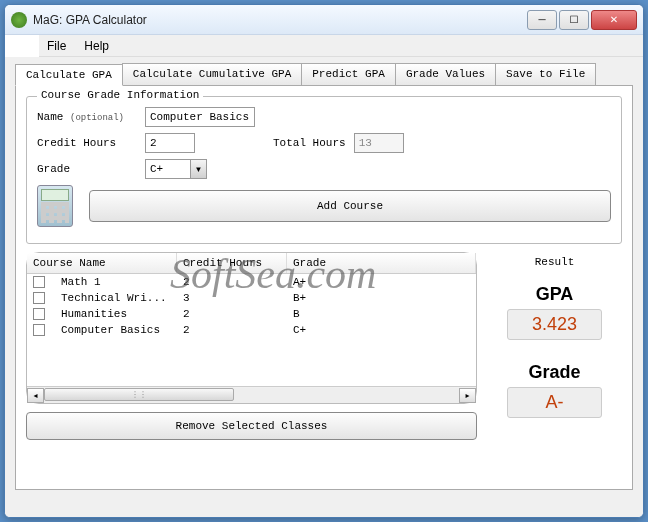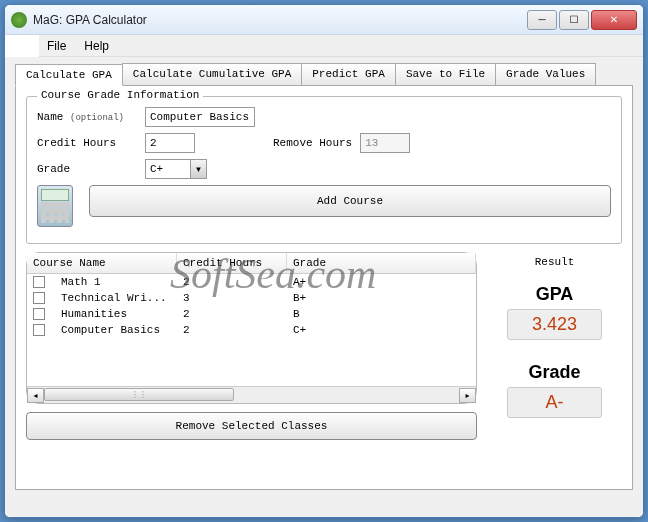--- a/index.html
+++ b/index.html
@@ -72,44 +72,44 @@
   </div>
   <div class="menubar">
     <span class="menu-item">File</span>
     <span class="menu-item">Help</span>
   </div>
   <div class="content">
     <div class="tabs">
       <div class="tab active">Calculate GPA</div>
       <div class="tab">Calculate Cumulative GPA</div>
       <div class="tab">Predict GPA</div>
+      <div class="tab">Grade Values</div>
       <div class="tab">Save to File</div>
-      <div class="tab">Grade Values</div>
     </div>
     <div class="tab-panel">
       <div class="groupbox">
         <div class="groupbox-title">Course Grade Information</div>
         <div class="form-row">
           <span class="form-label"><span>Name</span> <span class="optional">(optional)</span></span>
           <input class="text-input name" value="Computer Basics" style="">
         </div>
         <div class="form-row">
           <span class="form-label">Credit Hours</span>
           <input class="text-input hours" value="2" style="">
-          <span class="total-label">Remove Hours</span>
+          <span class="total-label">Total Hours</span>
           <input class="text-input total" readonly="" value="13" style="">
         </div>
         <div class="form-row">
           <span class="form-label">Grade</span>
           <div class="select-box">
             <span class="select-val">C+</span>
             <span class="select-arrow">▼</span>
           </div>
         </div>
-        <div class="form-row" style="align-items:flex-start;">
+        <div class="form-row" style="align-items:center;">
           <div class="calc-icon"></div>
           <button class="big-button">Add Course</button>
         </div>
       </div>
 
       <div class="lower">
         <div style="flex:1;display:flex;flex-direction:column;">
           <div class="table-wrap">
             <div class="table-head">
               <div class="th th1">Course Name</div>

